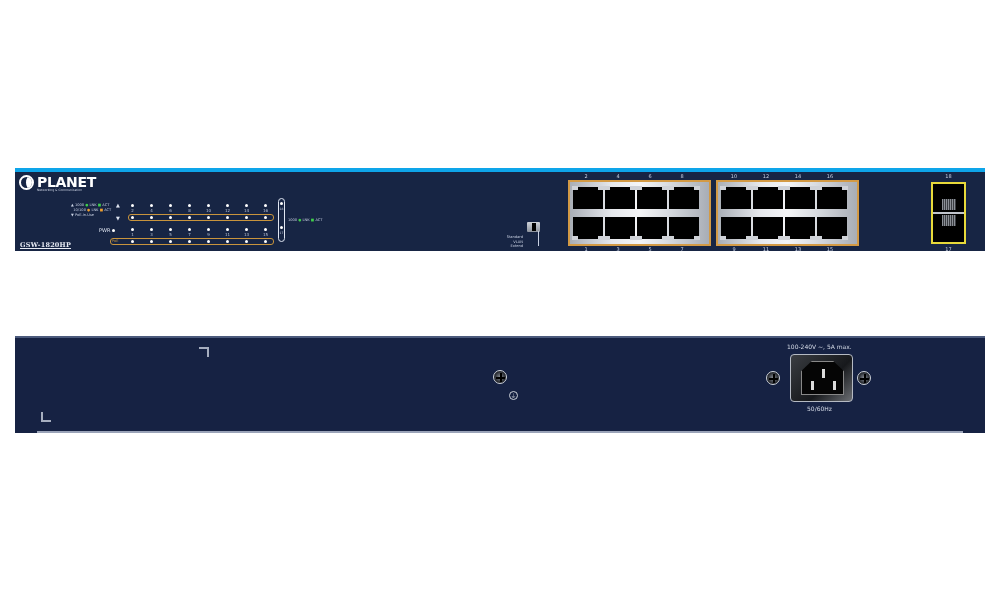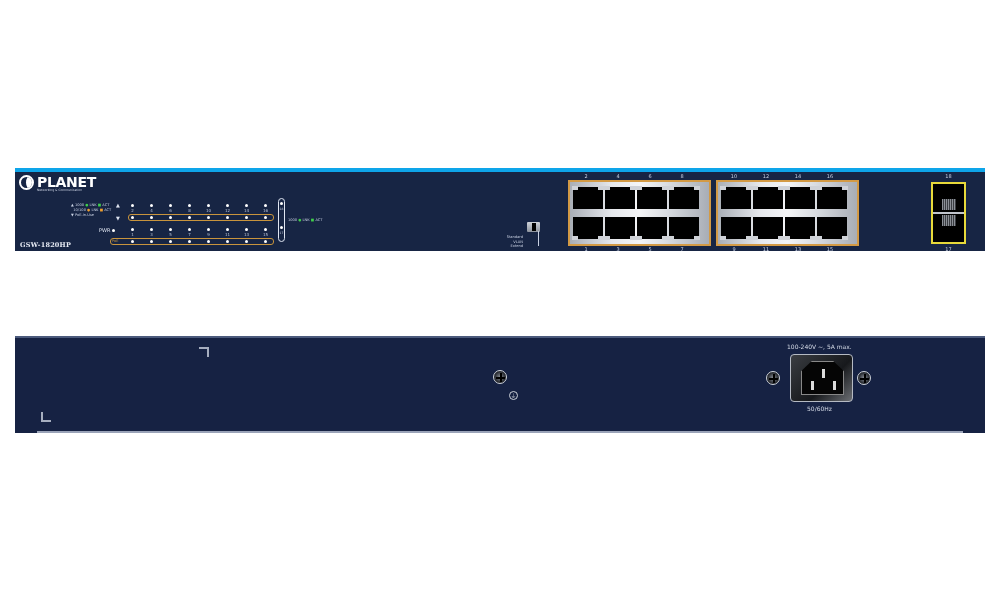--- a/index.html
+++ b/index.html
@@ -8,21 +8,21 @@
 
   
   .front { position: absolute; left: 15px; top: 168px; width: 970px; height: 83px; background: #172544; border-top: 4px solid #0ea5e9; }
   .logo { position: absolute; left: 4px; top: 3px; display: flex; align-items: center; }
   .logo-mark { width: 15px; height: 15px; border-radius: 50%; border: 2px solid #ffffff; position: relative; overflow: hidden; }
   .logo-mark::after { content: ""; position: absolute; left: 5px; top: -2px; width: 10px; height: 15px; background: #ffffff; border-radius: 50%; }
   .logo-text { margin-left: 3px; color: #ffffff; font-weight: bold; font-size: 14px; letter-spacing: -0.3px; line-height: 13px; font-family: "DejaVu Sans", sans-serif; }
   .logo-sub { position: absolute; left: 22px; top: 16px; color: #cfd6e6; font-size: 3px; white-space: nowrap; }
   .title { position: absolute; left: 76px; top: 7px; color: #e8ecf5; font-style: italic; font-weight: bold; font-size: 7.2px; font-family: "DejaVu Serif", serif; white-space: nowrap; }
   .title .poe { background: #e8ecf5; color: #172544; padding: 0 2px; border-radius: 1px; }
-  .model { position: absolute; left: 5px; top: 69px; color: #e8ecf5; font-weight: bold; font-size: 6.5px; font-family: "DejaVu Serif", serif; letter-spacing: 0.2px; }
+  .model { position: absolute; left: 5px; top: 69px; color: #e8ecf5; font-weight: bold; font-size: 6.5px; font-family: "DejaVu Serif", serif; letter-spacing: 0.2px; text-decoration: underline; }
 
   .legend { position: absolute; left: 56px; top: 31px; color: #c9d1e3; font-size: 3.6px; line-height: 5px; white-space: nowrap; }
   .legend .g { color: #3fcf4a; }
   .legend .o { color: #f0a030; }
   .pwr { position: absolute; left: 84px; top: 55px; color: #e0e6f2; font-size: 5px; }
   .pwr-dot { display: inline-block; width: 3px; height: 3px; background: #fff; border-radius: 50%; margin-left: 2px; vertical-align: middle; }
 
   .ledgrid { position: absolute; left: 108px; top: 31px; }
   .ledrow { position: absolute; height: 6px; display: flex; }
   .led { width: 19px; position: relative; }

